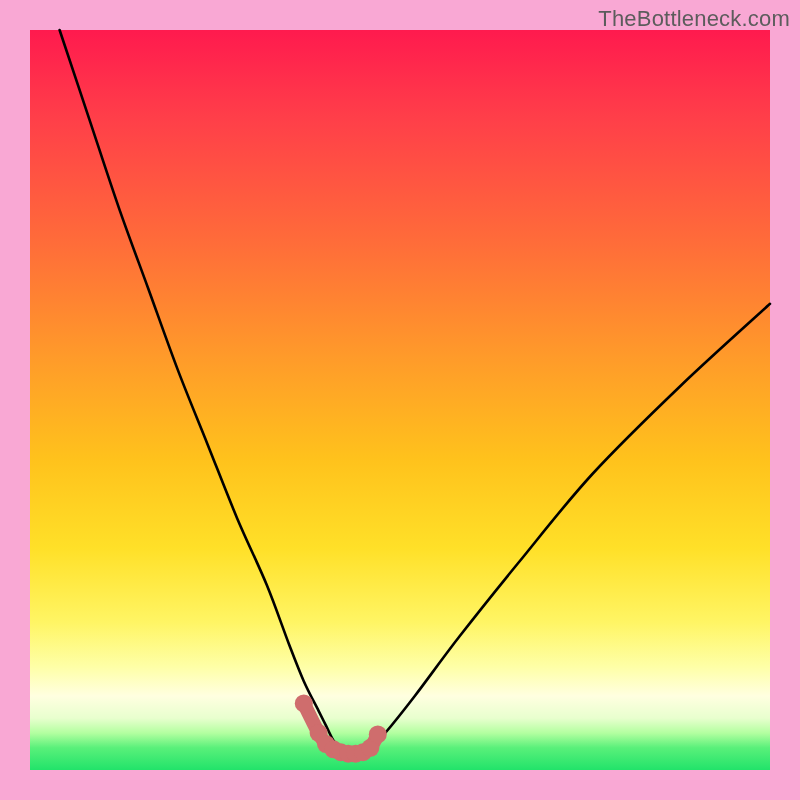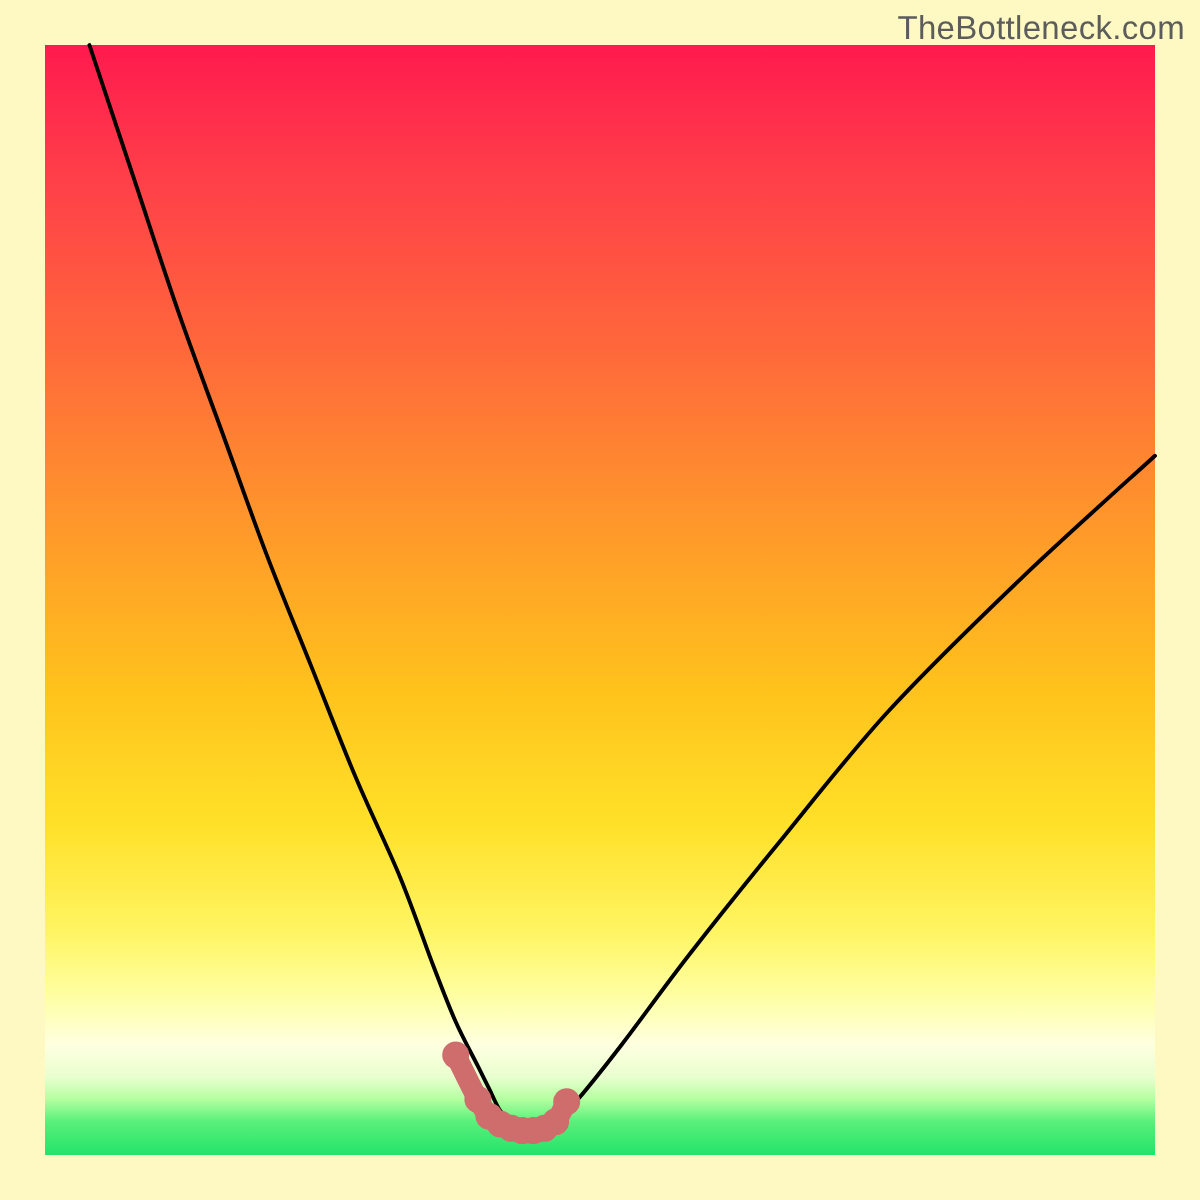--- a/index.html
+++ b/index.html
@@ -1,21 +1,21 @@
 <!DOCTYPE html>
 <html><head>
 <meta charset="utf-8">
 <style>
   * { margin: 0; padding: 0; box-sizing: border-box; }
   html, body { width: 800px; height: 800px; overflow: hidden; background: #000; }
   .frame {
     position: relative;
     width: 800px;
     height: 800px;
-    background: #fef9c3;
+    background: #f9a8d4;
   }
   .watermark {
     position: absolute;
     top: 6px;
     right: 10px;
     font-family: Arial, Helvetica, sans-serif;
     font-size: 22px;
     font-weight: 500;
     color: #5c5c5c;
     z-index: 10;

